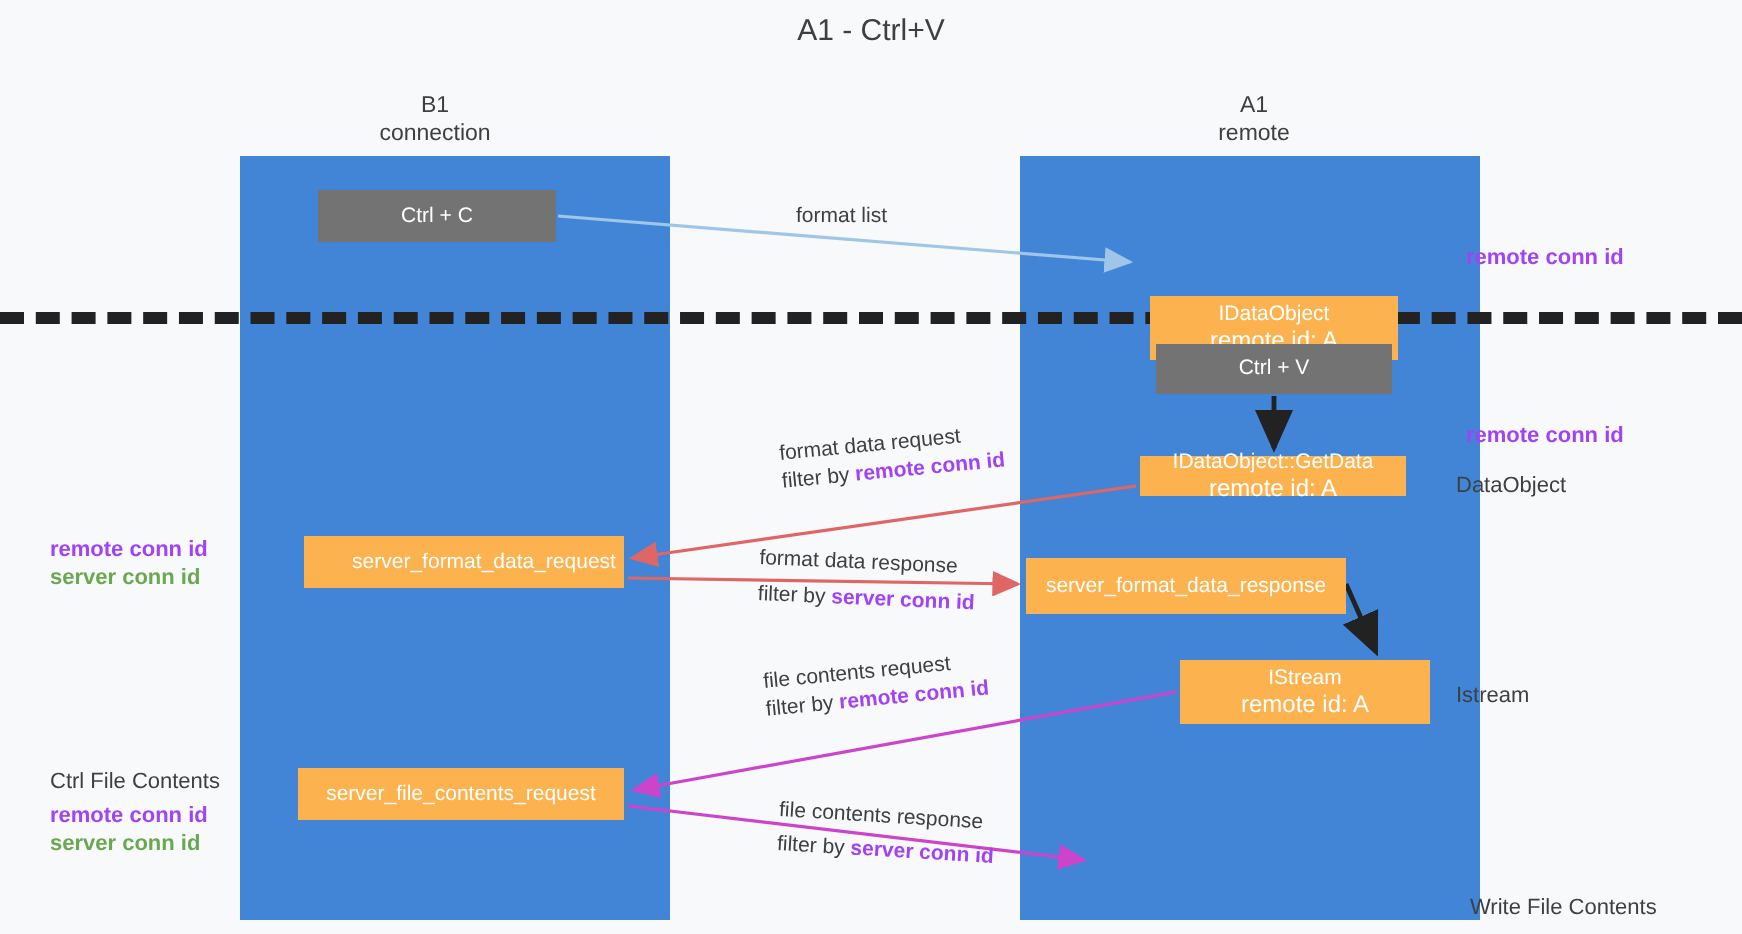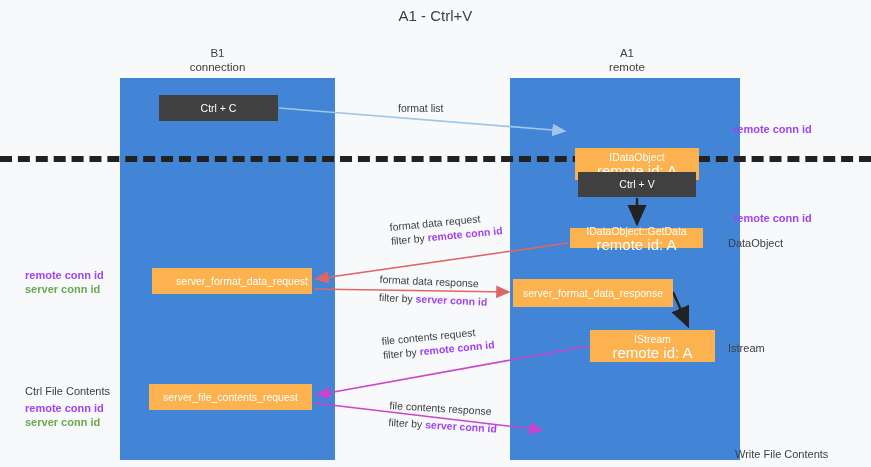--- a/index.html
+++ b/index.html
@@ -30,23 +30,23 @@
     left:0;top:156px;width:871px;height:0;
     border-top:6px dashed #222;
   }
   
   .node{
     box-sizing:border-box;
     display:flex;flex-direction:column;align-items:center;justify-content:center;
     color:#ffffff;font-size:10.5px;line-height:13px;text-align:center;
     padding:2px 4px;
   }
-  .green{background:#404040;}
+  .green{background:#737373;}
   .orange{background:#fbb24f;}
-  .node .l2{font-size:15px;}
+  .node .l2{font-size:12px;}
   #n-ctrlc{left:159px;top:95px;width:119px;height:26px;}
   #n-idataobject{left:575px;top:116px;width:124px;height:32px;margin-top:32px;}
   #n-ctrlv{left:578px;top:172px;width:118px;height:25px;}
   #n-getdata{left:570px;top:228px;width:133px;height:20px;}
   #n-sfdreq{left:152px;top:268px;width:160px;height:26px;padding-left:24px;}
   #n-sfdresp{left:513px;top:279px;width:160px;height:28px;}
   #n-istream{left:590px;top:330px;width:125px;height:32px;}
   #n-sfcreq{left:149px;top:384px;width:163px;height:26px;}
   #n-sfcresp{left:546px;top:417px;width:162px;height:26px;}
   

